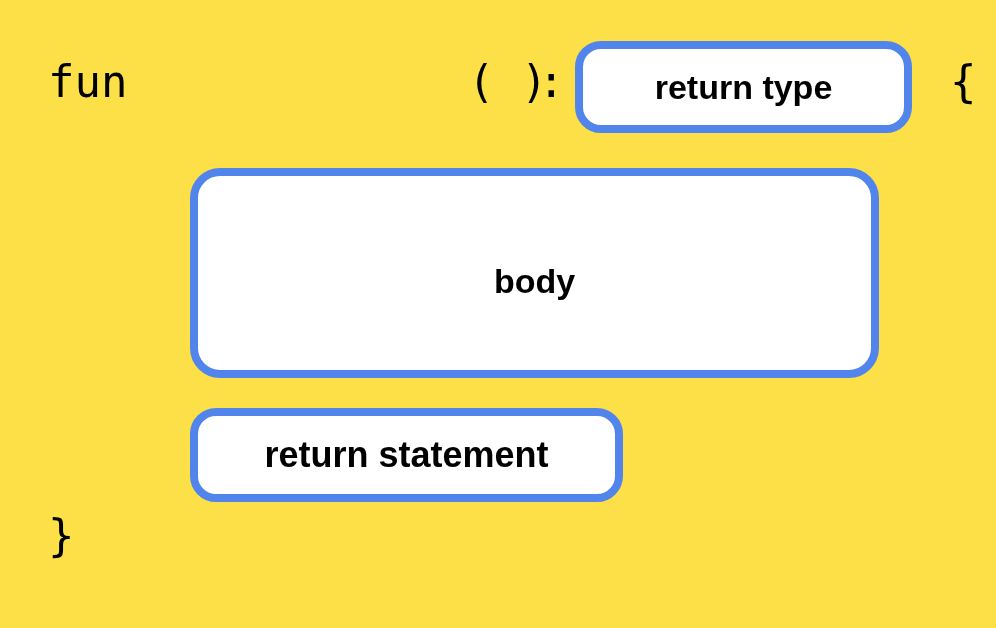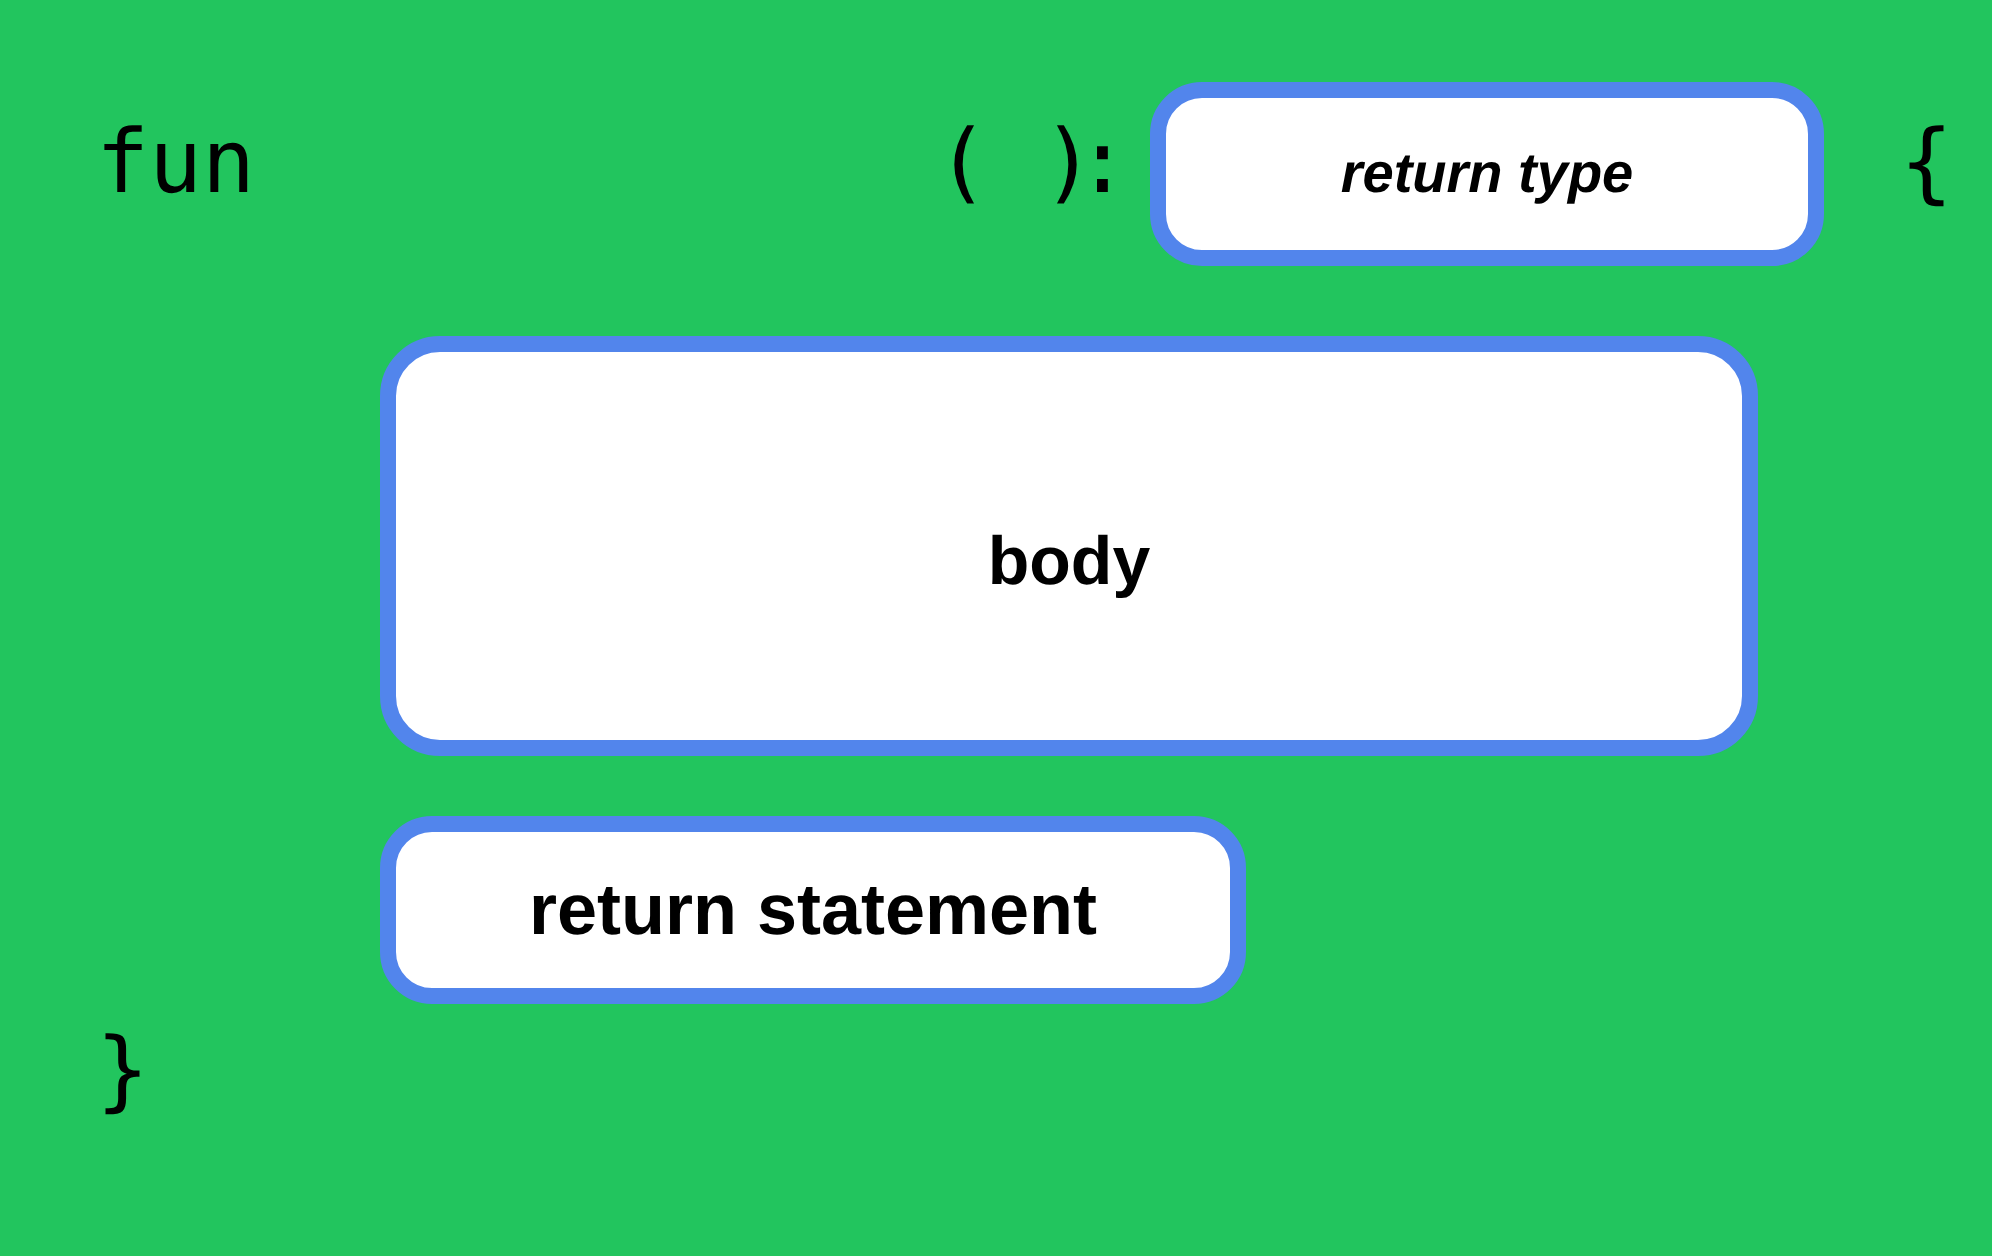--- a/index.html
+++ b/index.html
@@ -12,21 +12,21 @@
     height: 628px;
     background: #ffffff;
     font-family: "Liberation Sans", sans-serif;
     overflow: hidden;
   }
 
   #diagram {
     position: relative;
     width: 996px;
     height: 628px;
-    background: #22c55e;
+    background: #fde047;
   }
 
   
   .code-token {
     position: absolute;
     font-family: "DejaVu Sans Mono", "Liberation Mono", monospace;
     font-weight: 400;
     color: #000000;
     white-space: pre;
     line-height: 1;
@@ -54,21 +54,21 @@
     white-space: nowrap;
   }
 
   
   #slot-name        { left: 188px; top: 41px;  width: 259px; height: 94px; }
   #slot-return-type { left: 575px; top: 41px;  width: 337px; height: 92px; }
   #slot-body        { left: 190px; top: 168px; width: 689px; height: 210px; border-radius: 30px; }
   #slot-return-stmt { left: 190px; top: 408px; width: 433px; height: 94px; }
 
   #slot-name .slot-label        { font-size: 34px; }
-  #slot-return-type .slot-label { font-size: 28px; font-style: italic; }
+  #slot-return-type .slot-label { font-size: 34px; }
   #slot-body .slot-label        { font-size: 34px; }
   #slot-return-stmt .slot-label { font-size: 36px; }
 
   
   #slot-body { align-items: flex-start; padding-top: 88px; }
 
   
   #tok-fun        { left: 48px;  top: 60px;  font-size: 44px; }
   #tok-parens     { left: 468px; top: 60px;  font-size: 44px; }
   #tok-colon      { left: 538px; top: 60px;  font-size: 44px; }

